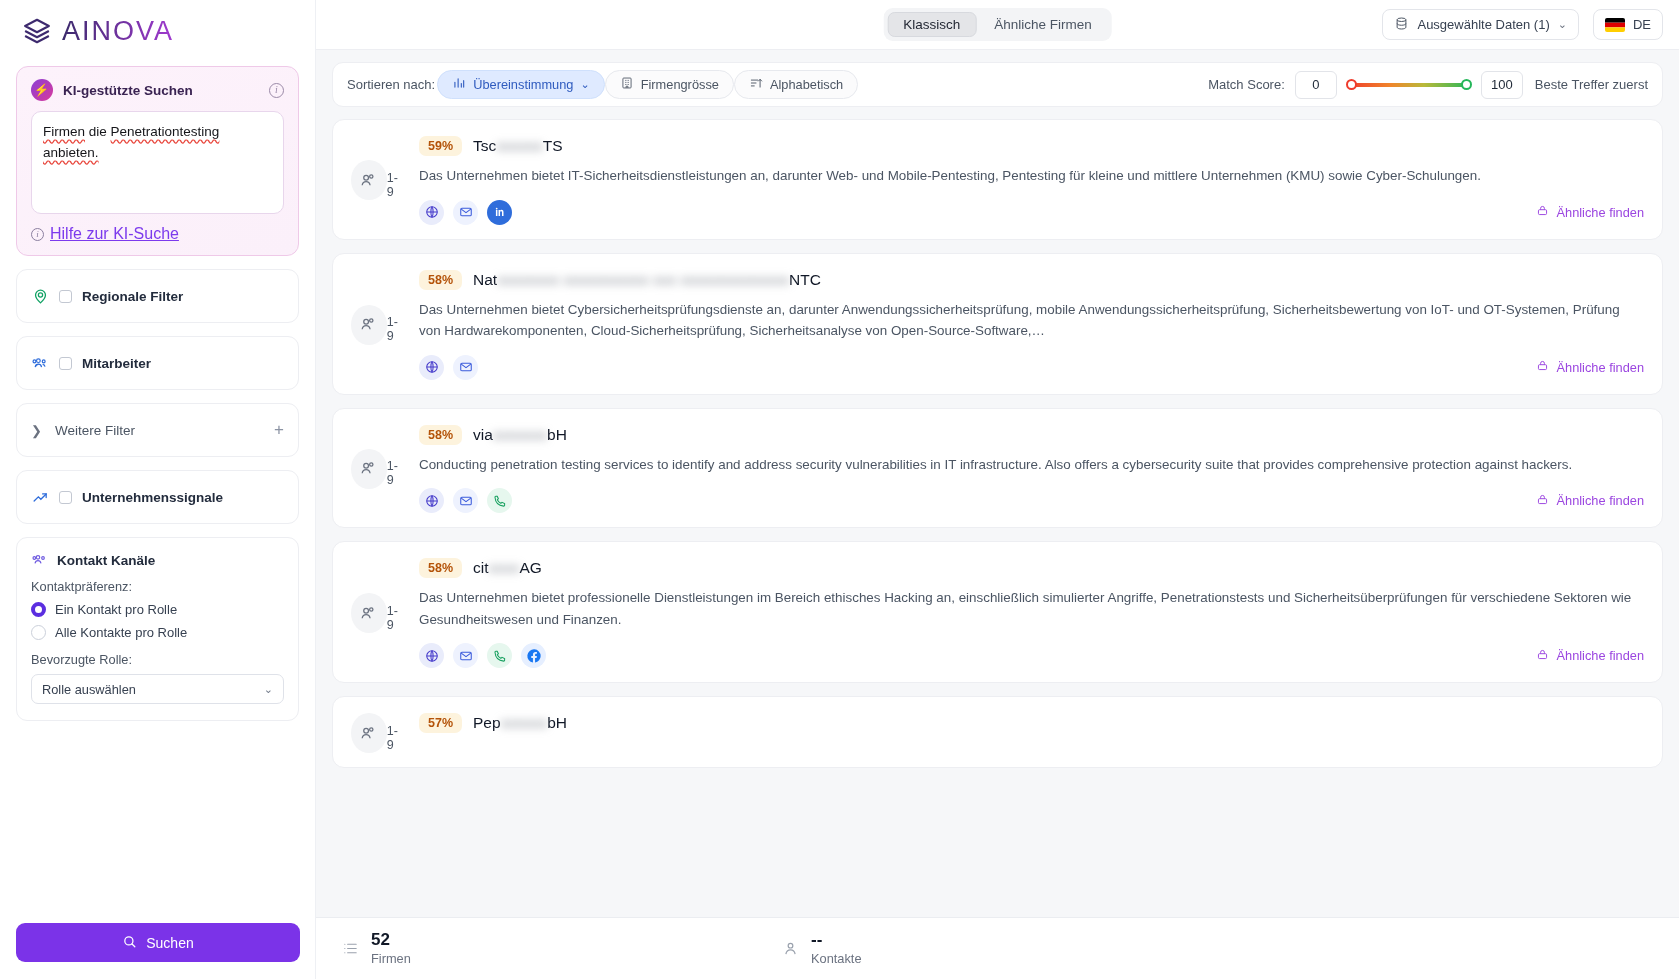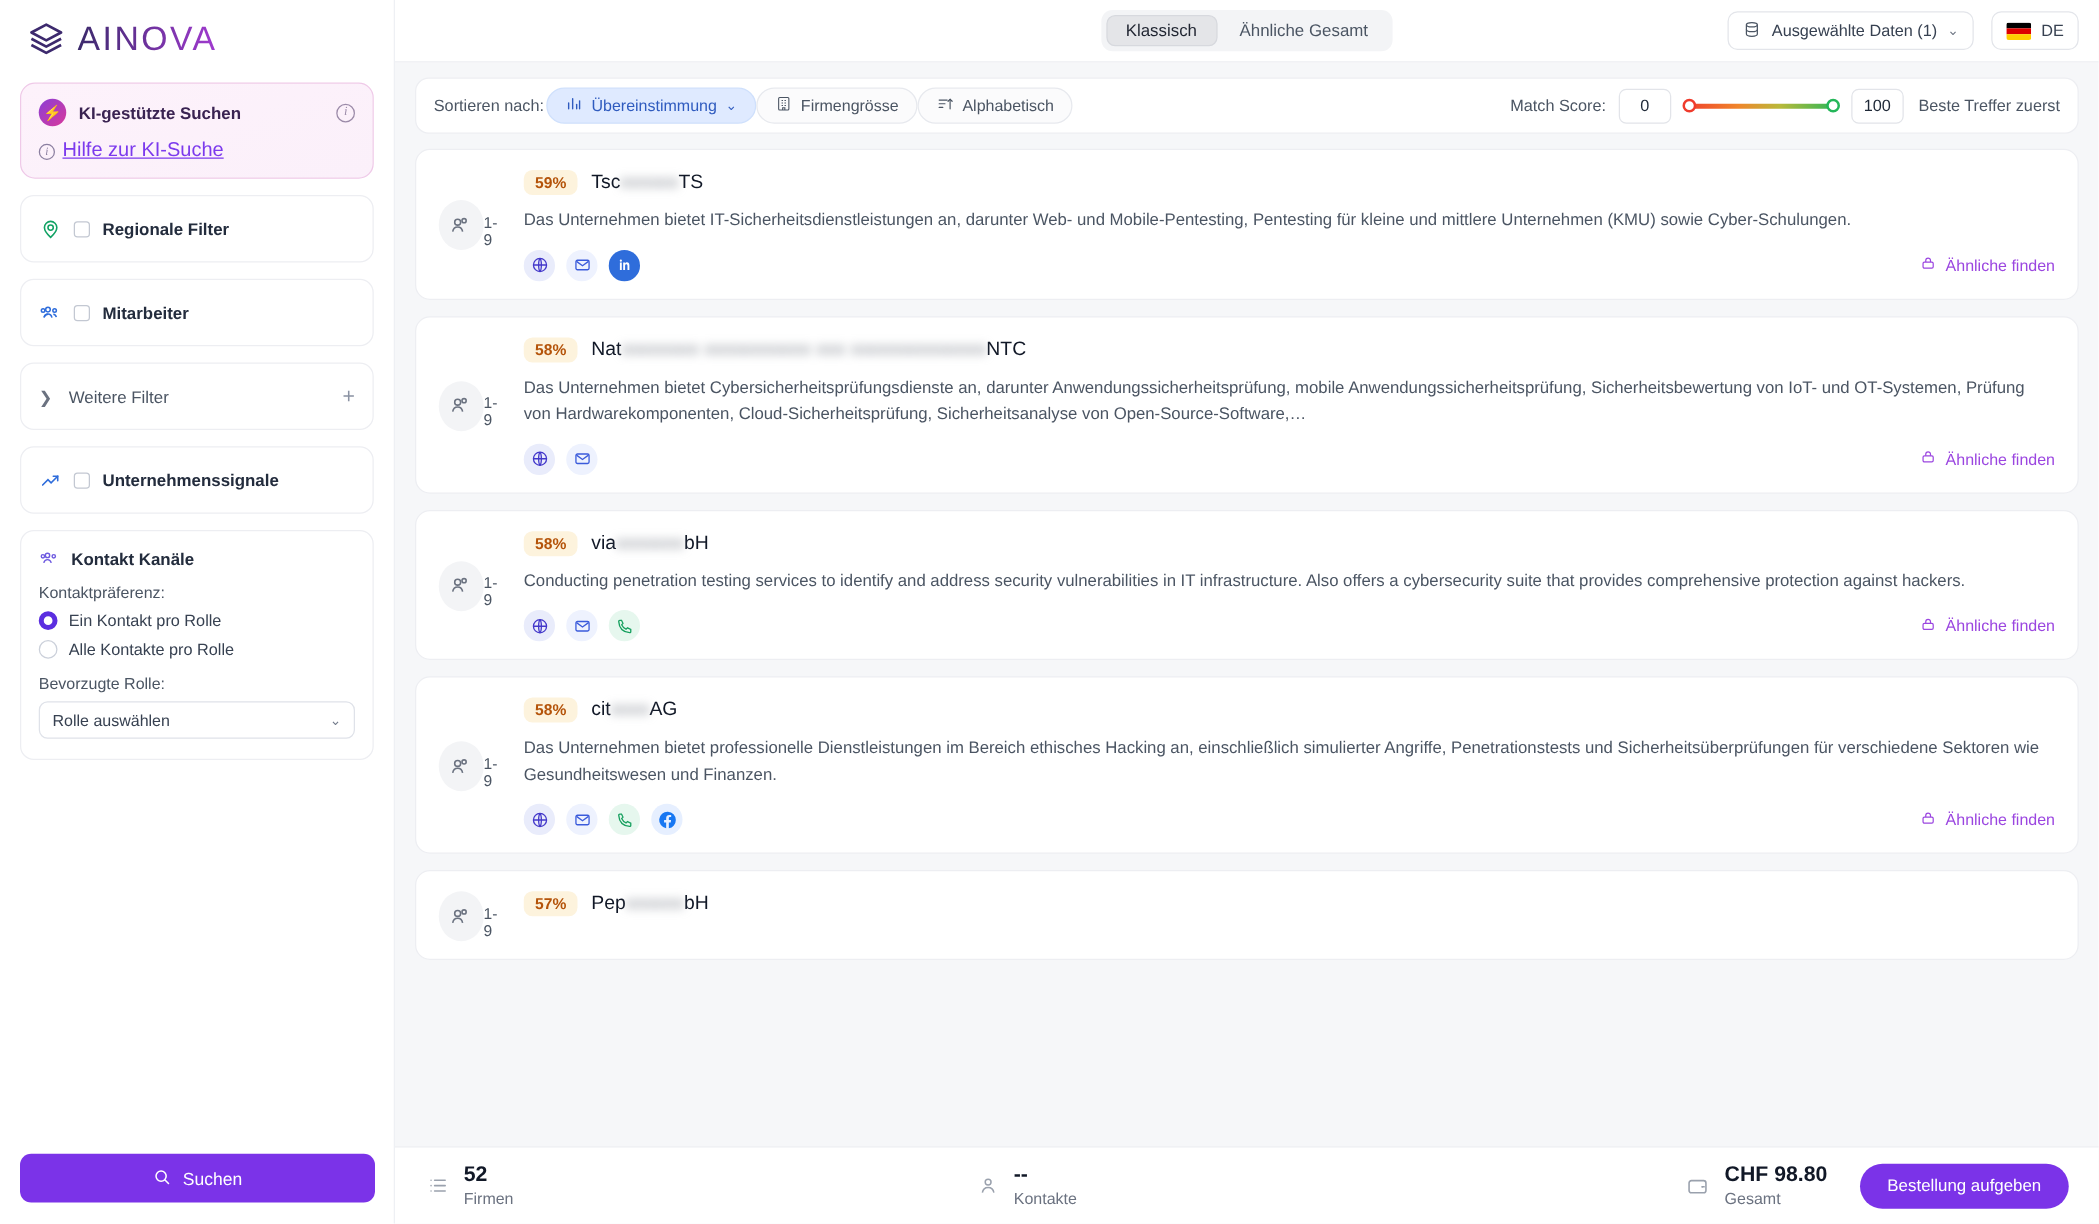--- a/index.html
+++ b/index.html
@@ -203,20 +203,21 @@
         </svg>
       </span>
     </div>
 
     <section class="ai-card">
       <div class="ai-head">
         <span class="ai-bolt">⚡</span>
         <span class="ai-title">KI-gestützte Suchen</span>
         <span class="info-dot">i</span>
       </div>
+      <div class="ai-textarea"><span class="sq">Firmen</span><span> die </span><span class="sq">Penetrationtesting anbieten.</span></div>
       <div class="ai-help">
         <span class="help-i">i</span>
         <a href="#">Hilfe zur KI-Suche</a>
       </div>
     </section>
 
     <div class="f-card">
       <span class="f-ico">
         <svg viewBox="0 0 24 24" width="17" height="17" fill="none" stroke="#11a264" stroke-width="1.8">
           <circle cx="12" cy="10" r="3"></circle>
@@ -296,21 +297,21 @@
       </span>
       <span>Suchen</span>
     </div>
   </aside>
 
   <main class="main">
 
     <div class="topbar">
       <div class="seg">
         <div class="seg-item active">Klassisch</div>
-        <div class="seg-item">Ähnliche Gesamt</div>
+        <div class="seg-item">Ähnliche Firmen</div>
       </div>
       <div class="top-right">
         <div class="pill-btn">
           <span>
             <svg viewBox="0 0 24 24" width="15" height="15" fill="none" stroke="#4b5563" stroke-width="1.6">
               <ellipse cx="12" cy="6" rx="7" ry="2.8"></ellipse>
                 <path d="M5 6v12c0 1.6 3.1 2.8 7 2.8s7-1.2 7-2.8V6"></path>
                 <path d="M5 12c0 1.6 3.1 2.8 7 2.8s7-1.2 7-2.8"></path>
             </svg>
           </span>
@@ -636,29 +637,15 @@
               <circle cx="12" cy="8" r="3.3"></circle>
               <path d="M5.5 20c.6-4 3.3-6 6.5-6s5.9 2 6.5 6"></path>
             </svg>
         </span>
         <span>
           <span class="stat-num" style="display:block">--</span>
           <span class="stat-lbl" style="display:block">Kontakte</span>
         </span>
       </div>
 
-      <div class="stat" style="margin-left:auto;gap:12px">
-        <span class="stat-ico">
-          <svg viewBox="0 0 24 24" width="18" height="18" fill="none" stroke="currentColor" stroke-width="1.7">
-              <rect x="3" y="6" width="18" height="13" rx="2.5"></rect>
-              <path d="M16.5 12.5h3.2"></path>
-              <circle cx="17" cy="12.6" r=".9" fill="currentColor" stroke="none"></circle>
-            </svg>
-        </span>
-        <span>
-          <span class="stat-num" style="display:block">CHF 98.80</span>
-          <span class="stat-lbl" style="display:block">Gesamt</span>
-        </span>
-        <div class="order-btn" style="margin-left:14px">Bestellung aufgeben</div>
-      </div>
     </div>
   </main>
 </div>
 
 </body></html>

